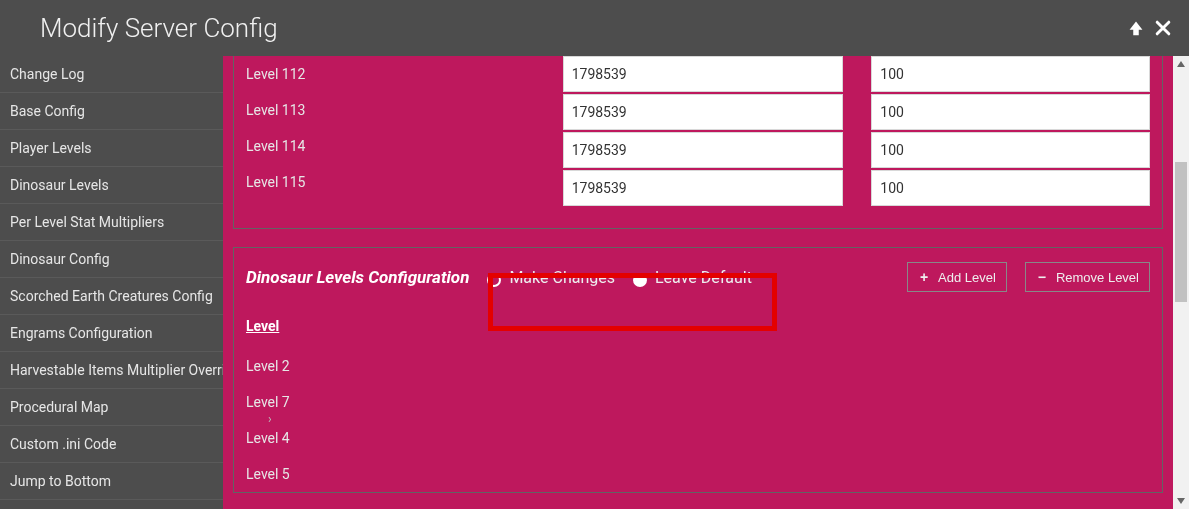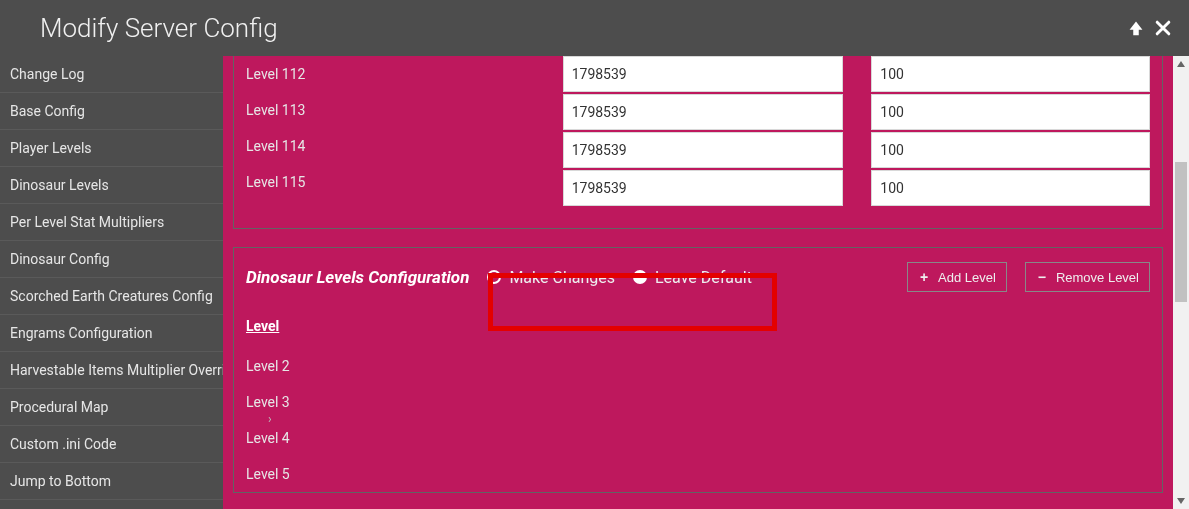--- a/index.html
+++ b/index.html
@@ -134,21 +134,21 @@
   }
   .radio-group {
     display: flex;
     align-items: center;
     gap: 18px;
     font-size: 16px;
     color: #eee;
   }
   .radio {
     display: inline-flex;
-    align-items: center;
+    align-items: flex-end;
     gap: 8px;
     cursor: pointer;
   }
   .radio .dot {
     width: 14px; height: 14px; border-radius: 50%;
     border: 2px solid #fff;
     background: transparent;
   }
   .radio.selected .dot { background: #fff; }
 
@@ -317,21 +317,21 @@
         </div>
 
         <div class="panel-body">
           <div class="cols">
             <div class="col-level">
               <div class="col-header">Level</div>
               <div class="lvl-row">
                   <span>Level 2</span>
                 </div>
               <div class="lvl-row">
-                  <span>Level 3</span>
+                  <span>Level 7</span>
                   <span class="chev">›</span>
                 </div>
               <div class="lvl-row">
                   <span>Level 4</span>
                 </div>
               <div class="lvl-row">
                   <span>Level 5</span>
                 </div>
             </div>
           </div>

